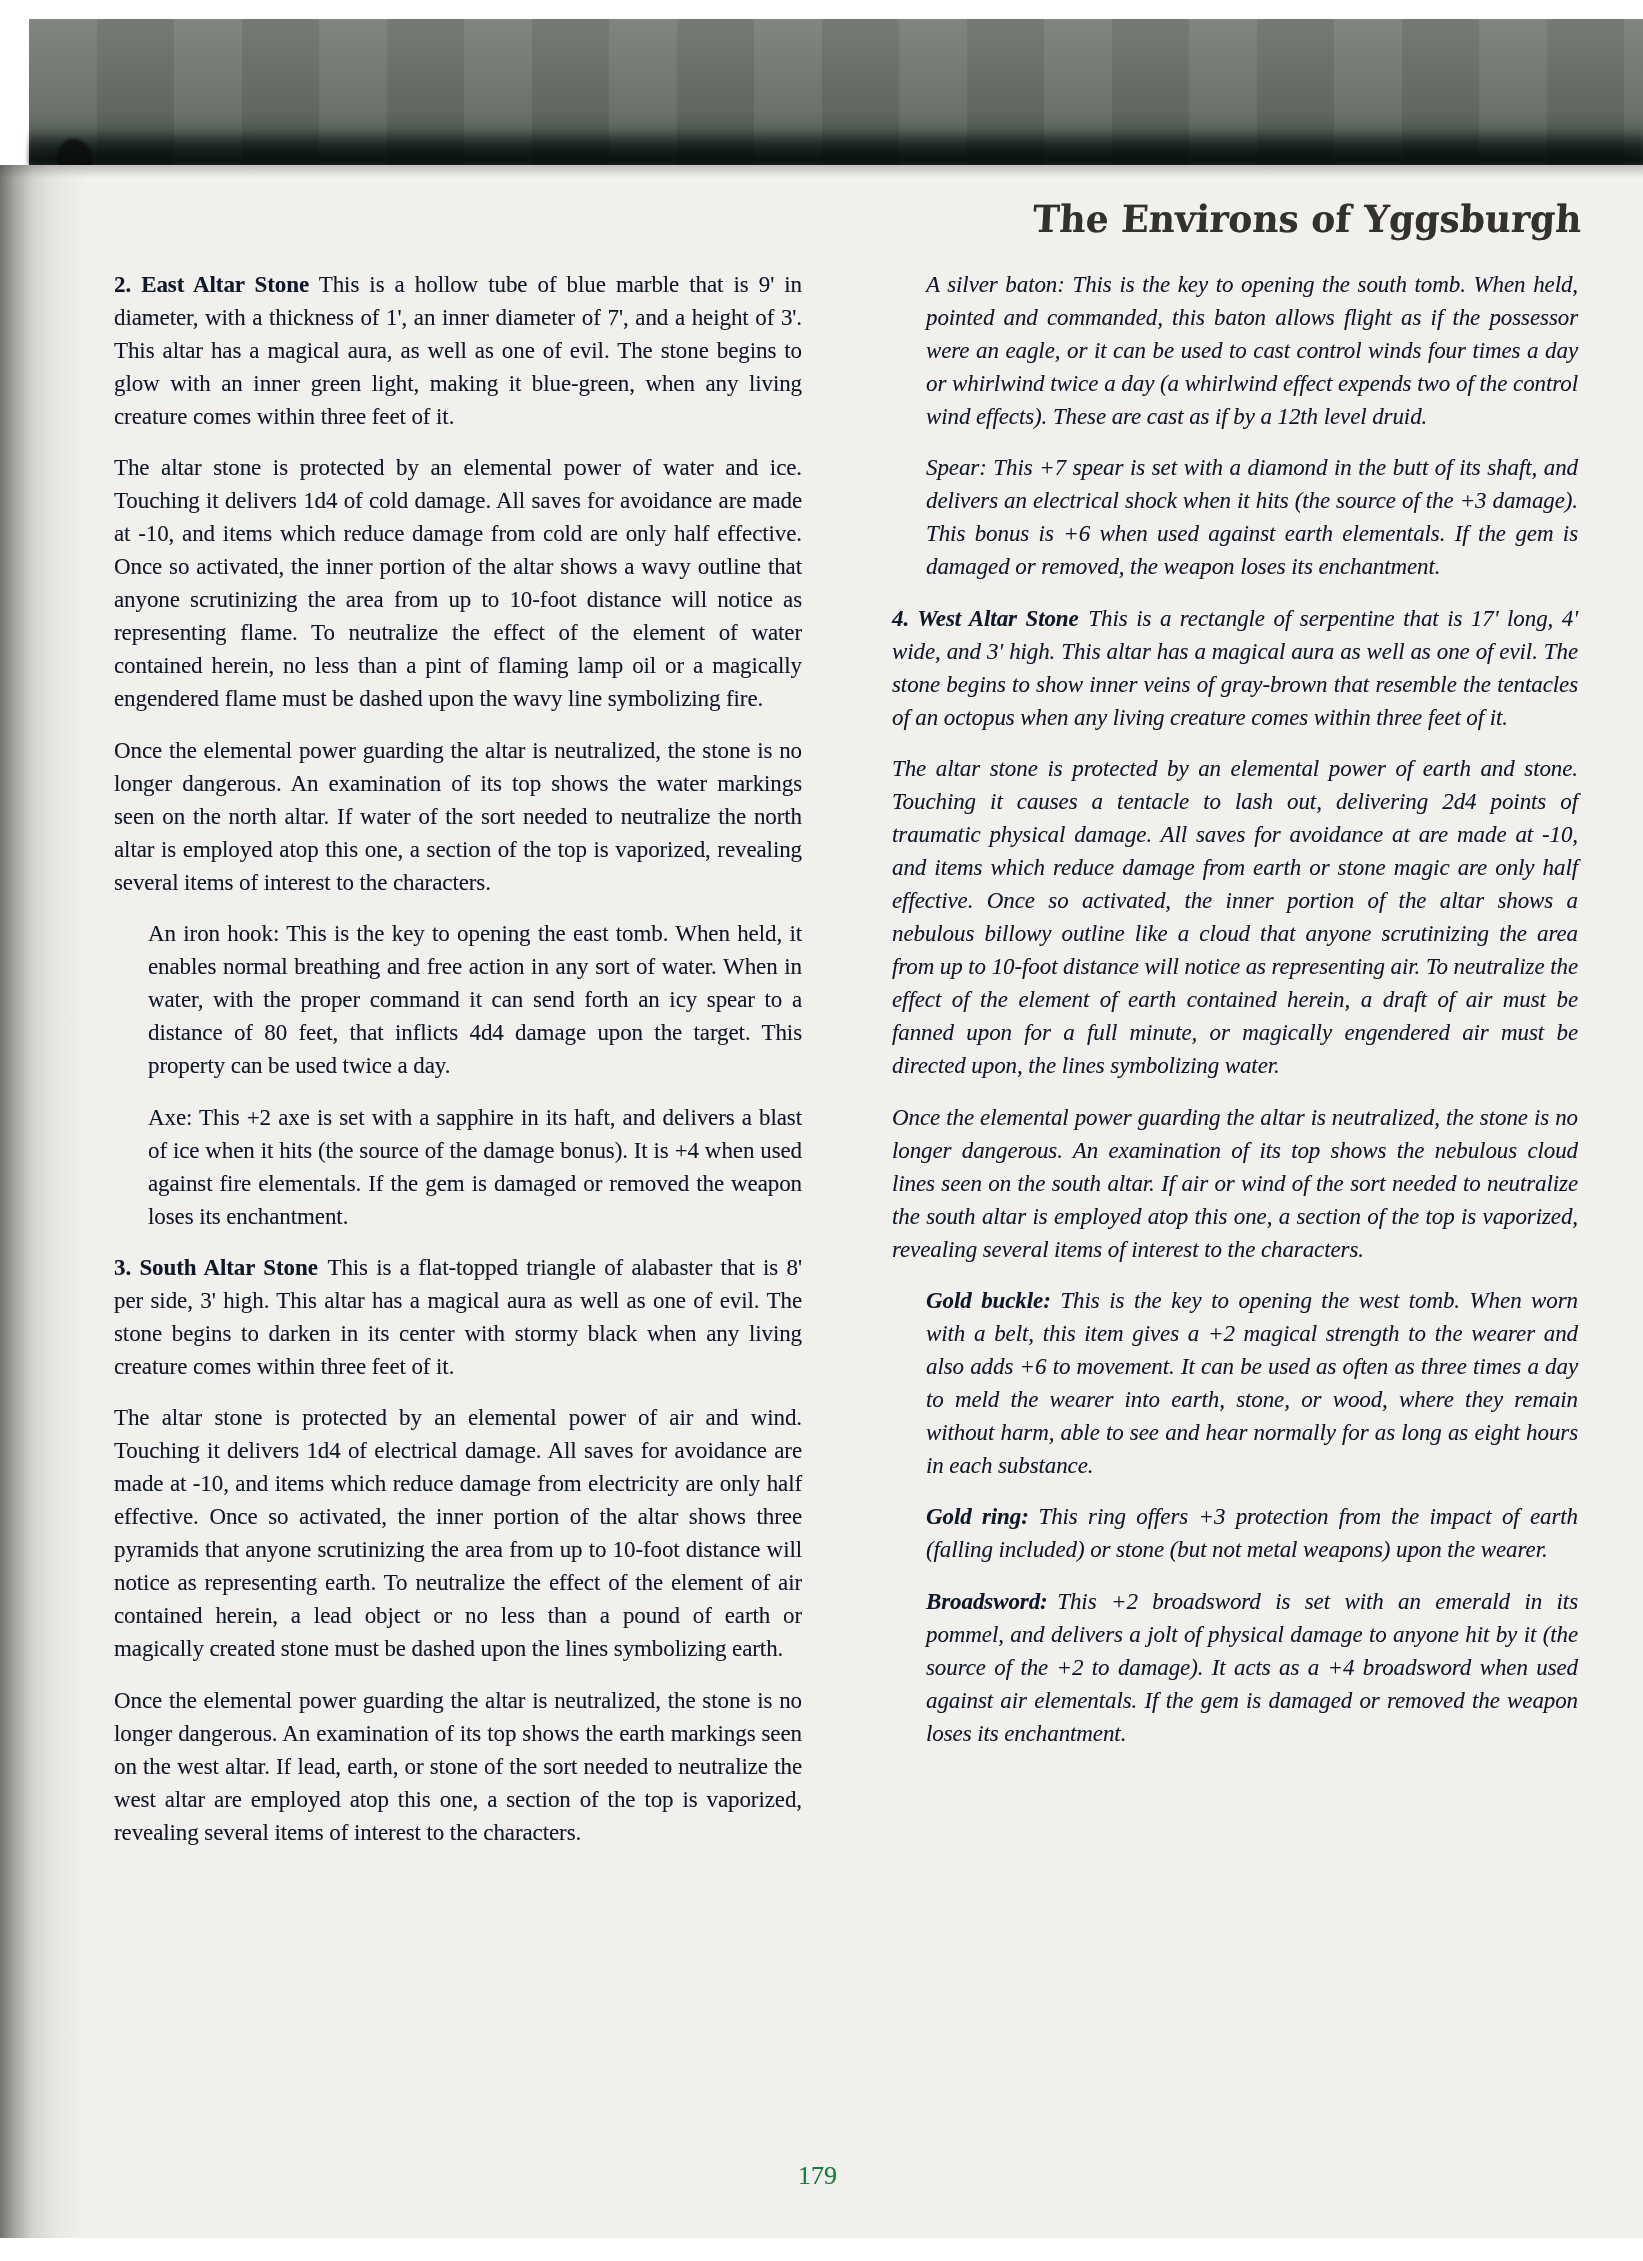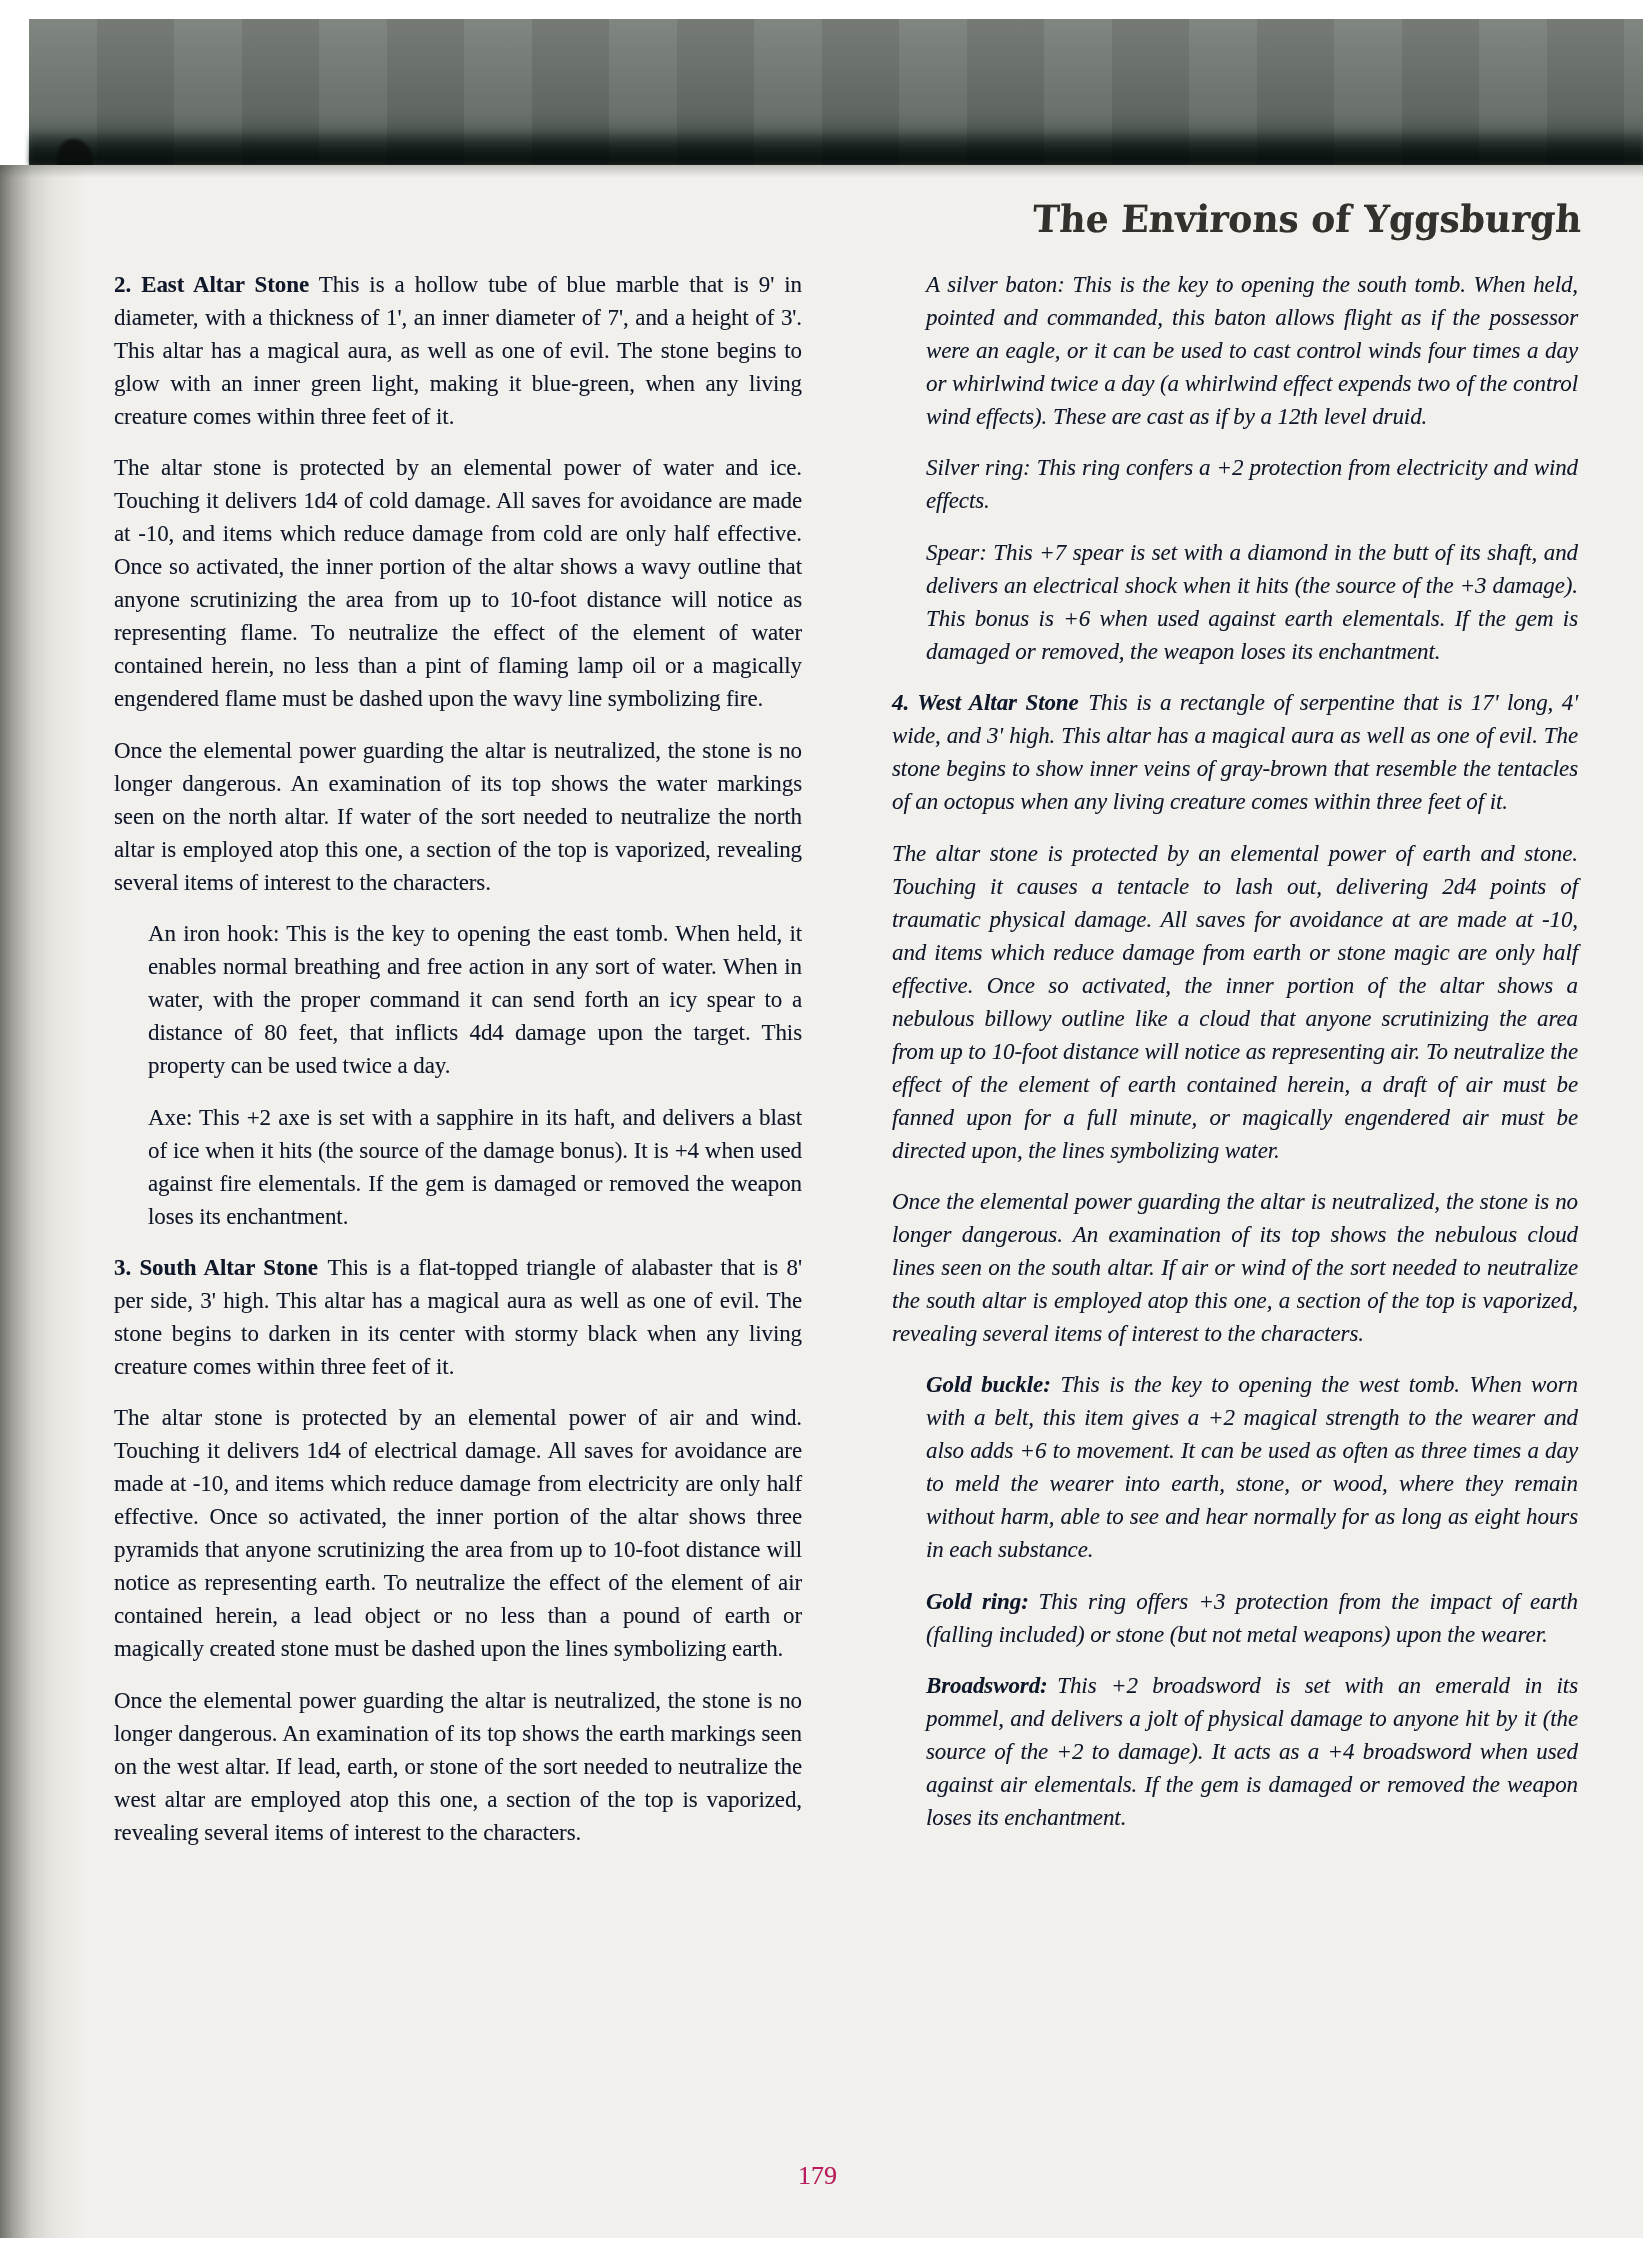--- a/index.html
+++ b/index.html
@@ -120,21 +120,21 @@
   .lead { font-weight: 700; }
   .lead:not(:empty) { margin-right: 9.7px; }
 
   .page-number {
     position: absolute;
     left: 745px;
     top: 1996px;
     width: 145px;
     text-align: center;
     font-size: 26px;
-    color: #be185d;
+    color: #15803d;
     text-shadow: 0 0 0.5px rgba(47,45,41,0.4);
   }
 </style>
 </head>
 <body>
 
 <div class="top-band">
   <div class="band-blob"></div>
 </div>
 
@@ -148,21 +148,20 @@
     <p class="para"><span class="lead"></span><span class="body-text">Once the elemental power guarding the altar is neutralized, the stone is no longer dangerous. An examination of its top shows the water markings seen on the north altar. If water of the sort needed to neutralize the north altar is employed atop this one, a section of the top is vaporized, revealing several items of interest to the characters.</span></p>
     <p class="para item"><span class="lead"></span><span class="body-text">An iron hook: This is the key to opening the east tomb. When held, it enables normal breathing and free action in any sort of water. When in water, with the proper command it can send forth an icy spear to a distance of 80 feet, that inflicts 4d4 damage upon the target. This property can be used twice a day.</span></p>
     <p class="para item"><span class="lead"></span><span class="body-text">Axe: This +2 axe is set with a sapphire in its haft, and delivers a blast of ice when it hits (the source of the damage bonus). It is +4 when used against fire elementals. If the gem is damaged or removed the weapon loses its enchantment.</span></p>
     <p class="para section"><span class="lead">3. South Altar Stone</span><span class="body-text">This is a flat-topped triangle of alabaster that is 8' per side, 3' high. This altar has a magical aura as well as one of evil. The stone begins to darken in its center with stormy black when any living creature comes within three feet of it.</span></p>
     <p class="para"><span class="lead"></span><span class="body-text">The altar stone is protected by an elemental power of air and wind. Touching it delivers 1d4 of electrical damage. All saves for avoidance are made at -10, and items which reduce damage from electricity are only half effective. Once so activated, the inner portion of the altar shows three pyramids that anyone scrutinizing the area from up to 10-foot distance will notice as representing earth. To neutralize the effect of the element of air contained herein, a lead object or no less than a pound of earth or magically created stone must be dashed upon the lines symbolizing earth.</span></p>
     <p class="para"><span class="lead"></span><span class="body-text">Once the elemental power guarding the altar is neutralized, the stone is no longer dangerous. An examination of its top shows the earth markings seen on the west altar. If lead, earth, or stone of the sort needed to neutralize the west altar are employed atop this one, a section of the top is vaporized, revealing several items of interest to the characters.</span></p>
   </div>
 
   <div class="col col-right">
     <p class="para item"><span class="lead"></span><span class="body-text">A silver baton: This is the key to opening the south tomb. When held, pointed and commanded, this baton allows flight as if the possessor were an eagle, or it can be used to cast control winds four times a day or whirlwind twice a day (a whirlwind effect expends two of the control wind effects). These are cast as if by a 12th level druid.</span></p>
-    <p class="para item"><span class="lead"></span><span class="body-text">Silver ring: This ring confers a +2 protection from electricity and wind effects.</span></p>
     <p class="para item"><span class="lead"></span><span class="body-text">Spear: This +7 spear is set with a diamond in the butt of its shaft, and delivers an electrical shock when it hits (the source of the +3 damage). This bonus is +6 when used against earth elementals. If the gem is damaged or removed, the weapon loses its enchantment.</span></p>
     <p class="para section"><span class="lead">4. West Altar Stone</span><span class="body-text">This is a rectangle of serpentine that is 17' long, 4' wide, and 3' high. This altar has a magical aura as well as one of evil. The stone begins to show inner veins of gray-brown that resemble the tentacles of an octopus when any living creature comes within three feet of it.</span></p>
     <p class="para"><span class="lead"></span><span class="body-text">The altar stone is protected by an elemental power of earth and stone. Touching it causes a tentacle to lash out, delivering 2d4 points of traumatic physical damage. All saves for avoidance at are made at -10, and items which reduce damage from earth or stone magic are only half effective. Once so activated, the inner portion of the altar shows a nebulous billowy outline like a cloud that anyone scrutinizing the area from up to 10-foot distance will notice as representing air. To neutralize the effect of the element of earth contained herein, a draft of air must be fanned upon for a full minute, or magically engendered air must be directed upon, the lines symbolizing water.</span></p>
     <p class="para"><span class="lead"></span><span class="body-text">Once the elemental power guarding the altar is neutralized, the stone is no longer dangerous. An examination of its top shows the nebulous cloud lines seen on the south altar. If air or wind of the sort needed to neutralize the south altar is employed atop this one, a section of the top is vaporized, revealing several items of interest to the characters.</span></p>
     <p class="para item"><span class="lead">Gold buckle:</span><span class="body-text">This is the key to opening the west tomb. When worn with a belt, this item gives a +2 magical strength to the wearer and also adds +6 to movement. It can be used as often as three times a day to meld the wearer into earth, stone, or wood, where they remain without harm, able to see and hear normally for as long as eight hours in each substance.</span></p>
     <p class="para item"><span class="lead">Gold ring:</span><span class="body-text">This ring offers +3 protection from the impact of earth (falling included) or stone (but not metal weapons) upon the wearer.</span></p>
     <p class="para item"><span class="lead">Broadsword:</span><span class="body-text">This +2 broadsword is set with an emerald in its pommel, and delivers a jolt of physical damage to anyone hit by it (the source of the +2 to damage). It acts as a +4 broadsword when used against air elementals. If the gem is damaged or removed the weapon loses its enchantment.</span></p>
   </div>
 
   <div class="page-number">179</div>

